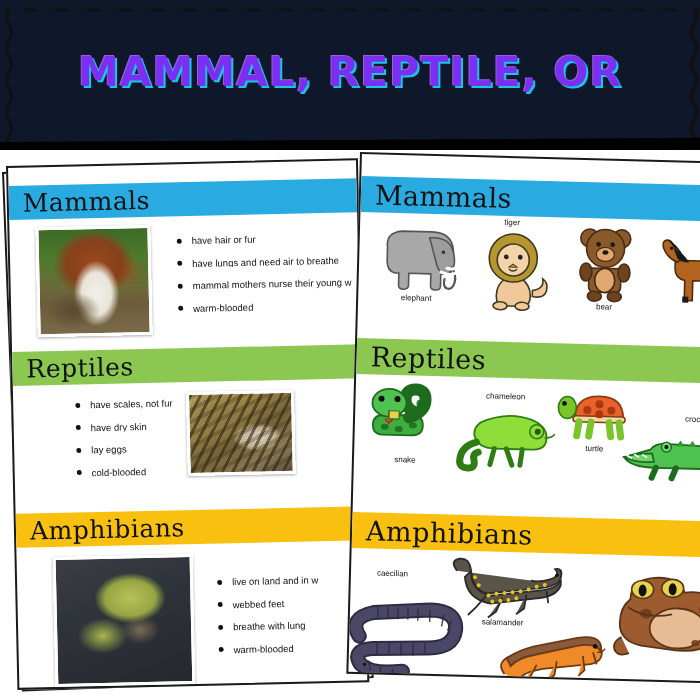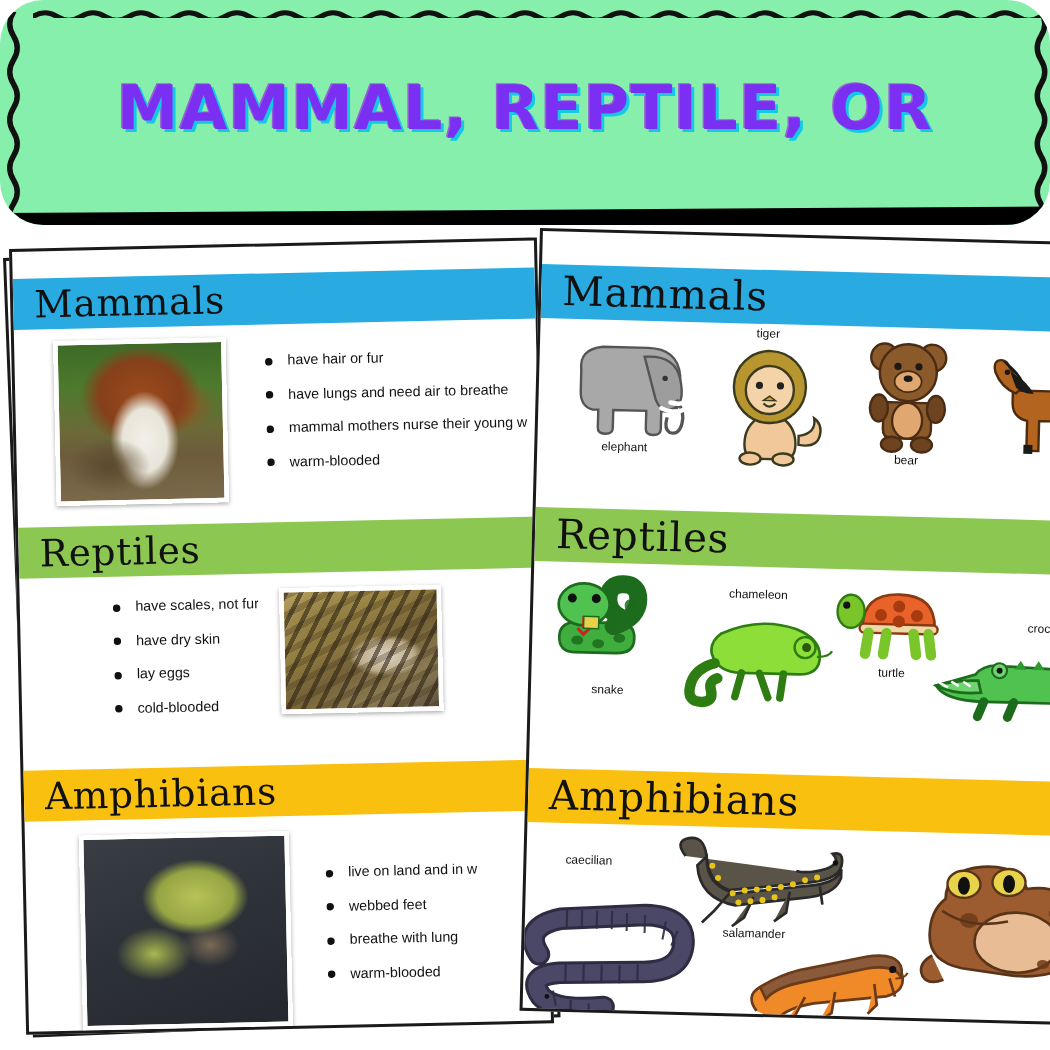--- a/index.html
+++ b/index.html
@@ -6,21 +6,21 @@
   body{
     width:700px;height:700px;overflow:hidden;background:#ffffff;
     font-family:"Liberation Sans", sans-serif;
     position:relative;
   }
   .stage{position:absolute;inset:0;width:700px;height:700px;overflow:hidden;background:#fff;}
 
   
   .title-banner{
     position:absolute;left:0;top:0;width:700px;height:150px;
-    background:#86efac;overflow:hidden;border-radius:29px;
+    background:#0f172a;overflow:hidden;
   }
   .wavy-top{
     position:absolute;left:22px;top:2px;width:678px;height:10px;overflow:hidden;
   }
   .wavy-left{
     position:absolute;left:3px;top:8px;width:12px;height:140px;overflow:hidden;
   }
   .wavy-right{
     position:absolute;right:0px;top:8px;width:12px;height:140px;overflow:hidden;
   }

